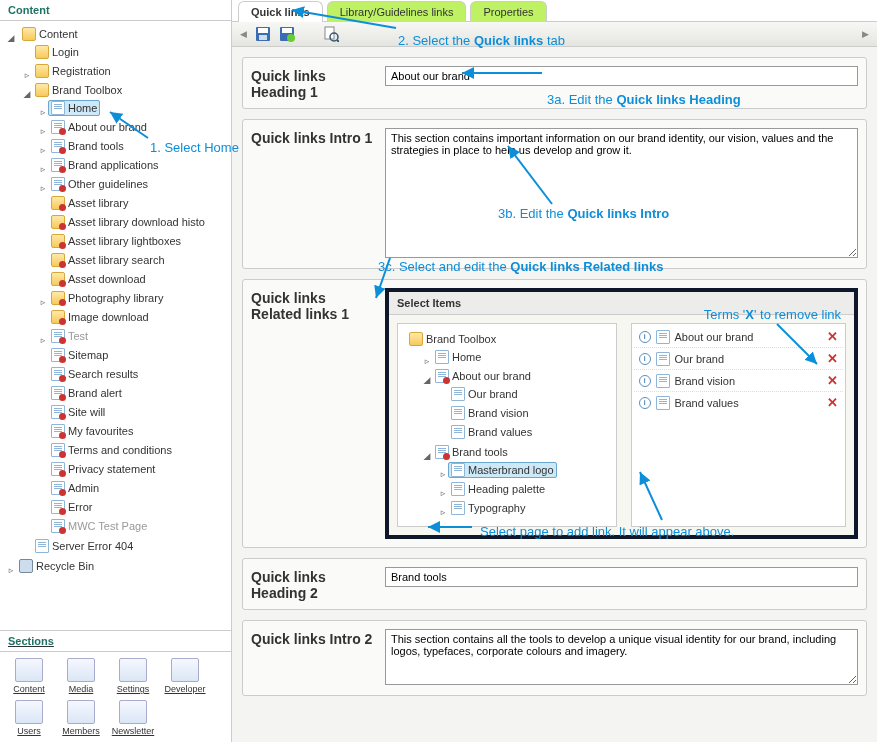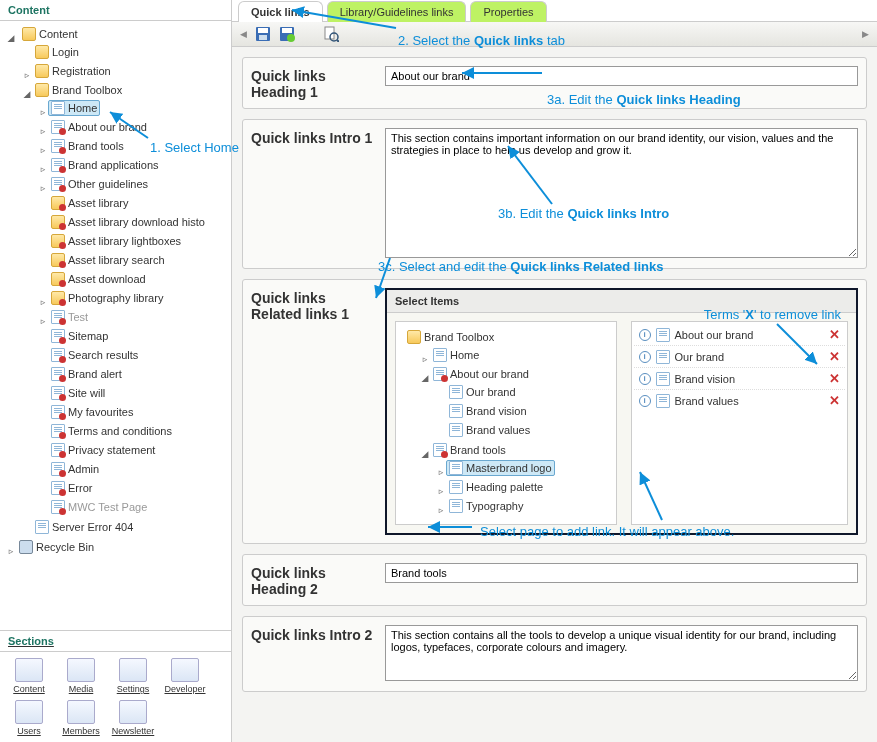--- a/index.html
+++ b/index.html
@@ -37,21 +37,21 @@
 .toolbar { display: flex; align-items: center; gap: 8px; padding: 4px 8px; background: linear-gradient(#f7f7f5,#e5e5e0); border-bottom: 1px solid #ccc; }
 .toolbar .tb-icon { width: 16px; height: 16px; cursor: pointer; }
 .tb-arrow { color: #888; font-size: 9px; cursor: pointer; }
 .form-area { flex: 1; overflow: auto; padding: 10px; }
 .field-block { border: 1px solid #ccc; background: #fafaf8; border-radius: 3px; margin-bottom: 10px; display: flex; padding: 8px; gap: 12px; }
 .field-label { width: 122px; font-weight: bold; font-size: 14px; padding-top: 2px; }
 .field-input { flex: 1; }
 .text-input { width: 100%; padding: 3px 5px; border: 1px solid #999; font-family: inherit; font-size: 11px; }
 textarea.text-input { height: 130px; resize: both; }
 textarea.text-input.short { height: 56px; }
-.select-items-box { border: 2px solid #0f172a; padding: 8px; background: #f7f7f2; }
+.select-items-box { border: 4px solid #0f172a; padding: 8px; background: #f7f7f2; }
 .select-items-header { background: #ececea; padding: 5px 8px; margin: -8px -8px 8px -8px; border-bottom: 1px solid #ccc; font-weight: bold; }
 .select-items-body { display: flex; gap: 14px; }
 .mini-tree { width: 200px; border: 1px solid #ccc; background: #fff; padding: 6px 4px; max-height: 220px; overflow: auto; }
 .selected-list { flex: 1; border: 1px solid #ccc; background: #fff; padding: 2px; }
 .sel-row { display: flex; align-items: center; gap: 5px; padding: 3px 5px; border-bottom: 1px dotted #ddd; }
 .sel-row:last-child { border-bottom: none; }
 .info-i { width: 12px; height: 12px; border: 1px solid #5a8fc0; color: #5a8fc0; border-radius: 50%; font-size: 8px; text-align: center; line-height: 10px; font-weight: bold; cursor: pointer; }
 .remove-x { margin-left: auto; color: #c33; font-weight: bold; cursor: pointer; font-size: 13px; }
 .annotation { position: absolute; color: #0d8ed9; font-size: 13px; font-weight: normal; pointer-events: none; white-space: nowrap; }
 .annotation strong { font-weight: bold; }
@@ -121,20 +121,24 @@
                       <span class="icon i-folder-red"></span>
                       <span>Asset library search</span>
                     </span></li>
                 <li><span class="toggle blank">▹</span><span class="node">
                       <span class="icon i-folder-red"></span>
                       <span>Asset download</span>
                     </span></li>
                 <li><span class="toggle">▹</span><span class="node">
                       <span class="icon i-folder-red"></span>
                       <span>Photography library</span>
+                    </span></li>
+                <li><span class="toggle blank">▹</span><span class="node">
+                      <span class="icon i-folder-red"></span>
+                      <span>Image download</span>
                     </span></li>
                 <li><span class="toggle">▹</span><span class="node gray-text">
                       <span class="icon i-page-red"></span>
                       <span>Test</span>
                     </span></li>
                 <li><span class="toggle blank">▹</span><span class="node">
                       <span class="icon i-page-red"></span>
                       <span>Sitemap</span>
                     </span></li>
                 <li><span class="toggle blank">▹</span><span class="node">

